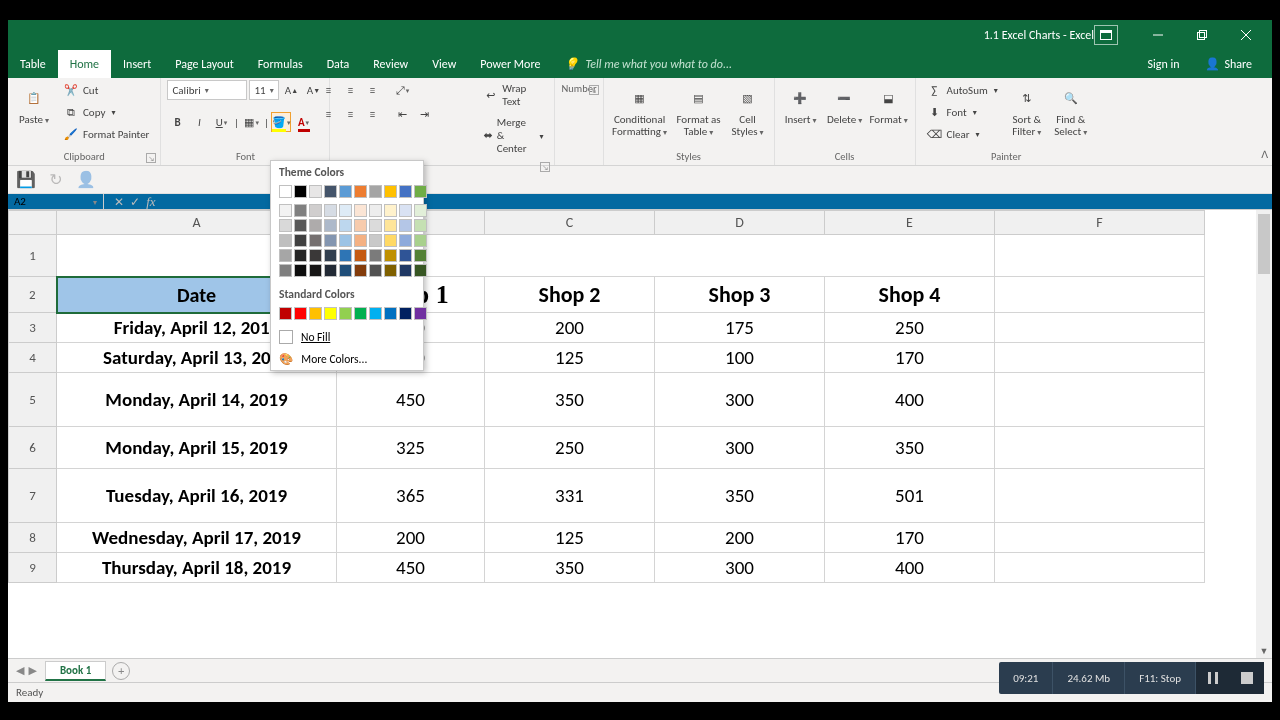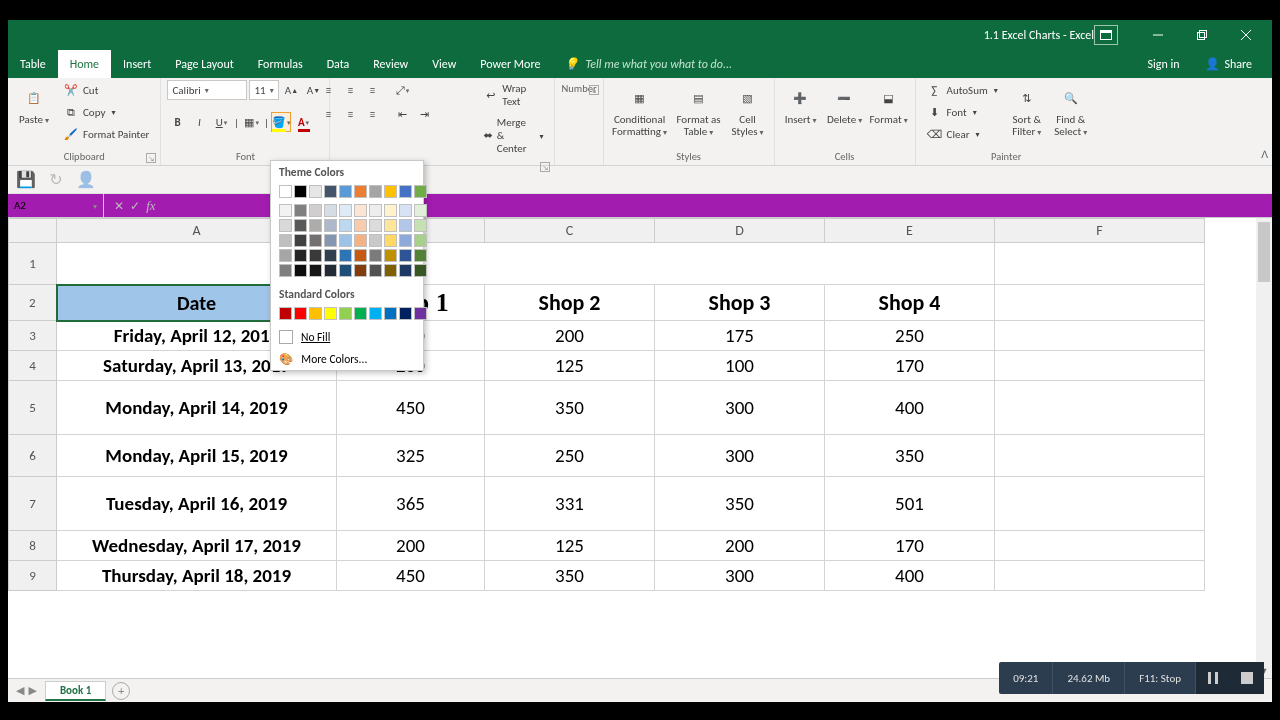--- a/index.html
+++ b/index.html
@@ -46,21 +46,21 @@
   .mini.split::after { content:"▾"; font-size:7px; color:#666; margin-left:1px; }
 
   .collapse-ribbon { position: absolute; right: 4px; bottom: 4px; font-size: 10px; color: #666; cursor: pointer; }
 
   
   .qat { height: 28px; background: #f3f2f1; border-bottom: 1px solid #e0e0e0; display: flex; align-items: center; gap: 10px; padding: 0 8px; }
   .qat .q { width: 20px; height: 20px; display:flex; align-items:center; justify-content:center; cursor:pointer; color:#666;}
   .qat .q.disabled { opacity: 0.4; }
 
   
-  .formula-bar { height: 24px; border-bottom: 1px solid #ccc; display: flex; align-items: stretch; background: #a21caf; }
+  .formula-bar { height: 16px; border-bottom: 1px solid #ccc; display: flex; align-items: stretch; background: #0369a1; }
   .name-box { width: 96px; border-right: 1px solid #ccc; display: flex; align-items: center; padding: 0 6px; font-size: 11px; }
   .name-box::after { content: "▾"; font-size: 8px; color: #888; margin-left: auto; }
   .fx-btns { display: flex; align-items: center; gap: 6px; padding: 0 10px; color: #bbb; font-size: 12px; }
   .fx { font-style: italic; font-family: serif; font-size: 13px; }
   .formula-input { flex: 1; }
 
   
   .grid-area { flex: 1; overflow: hidden; position: relative; background: #fff; }
   table.sheet { border-collapse: collapse; table-layout: fixed; }
   .sheet th.corner { width: 48px; height: 24px; background:#f0f0f0; border:1px solid #ccc; }
@@ -450,20 +450,23 @@
 
   <div class="sheet-tabs">
     <div class="nav">
         <span>◀</span>
         <span>▶</span>
       </div>
     <div class="stab">Book 1</div>
     <div class="add">+</div>
   </div>
 
+  <div class="statusbar">
+    <span>Ready</span>
+  </div>
 
   <div class="color-popup">
     <div class="section-label">Theme Colors</div>
     <div class="color-grid" id="theme-row1">
         <div class="sw" style="background: rgb(255, 255, 255);"></div>
         <div class="sw" style="background: rgb(0, 0, 0);"></div>
         <div class="sw" style="background: rgb(231, 230, 230);"></div>
         <div class="sw" style="background: rgb(68, 84, 106);"></div>
         <div class="sw" style="background: rgb(91, 155, 213);"></div>
         <div class="sw" style="background: rgb(237, 125, 49);"></div>

